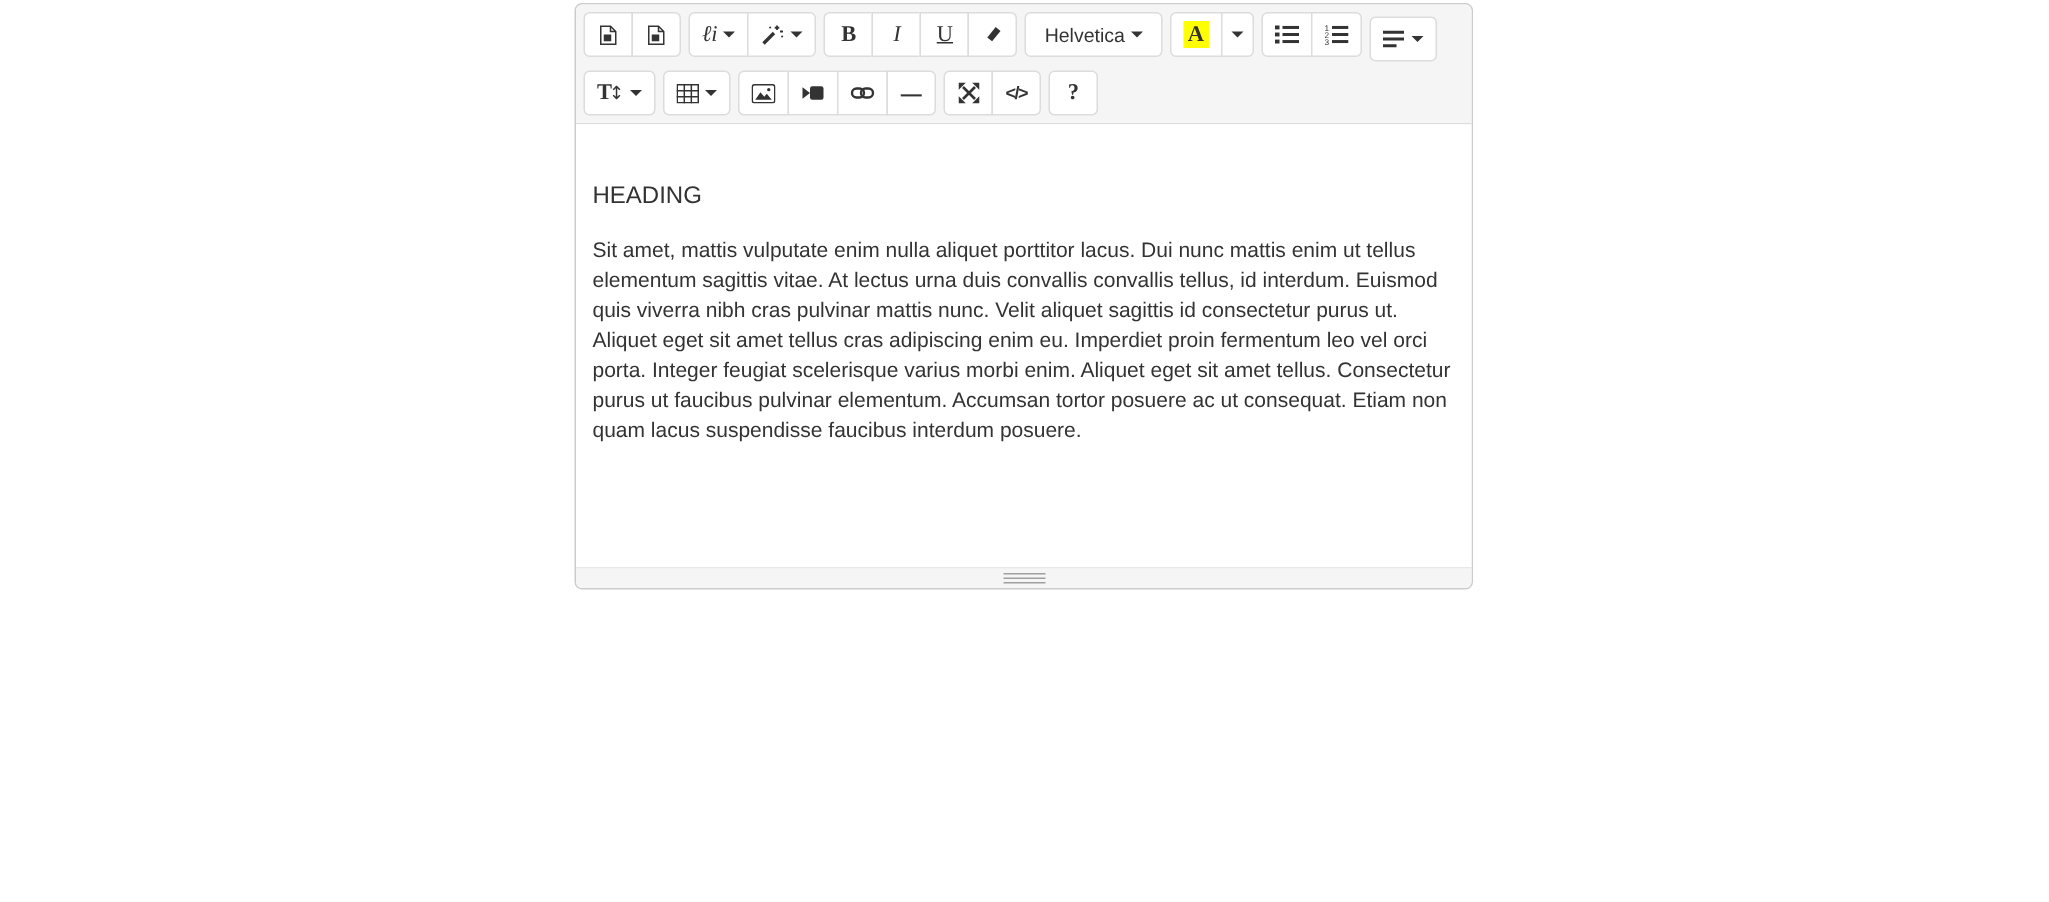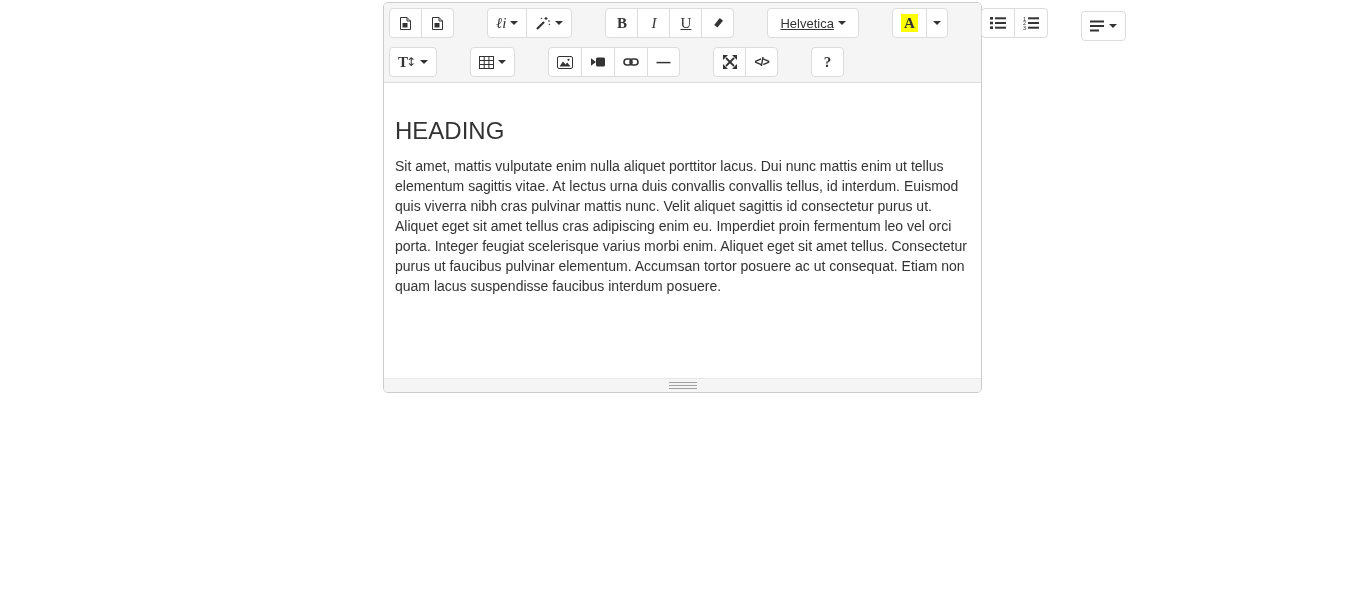--- a/index.html
+++ b/index.html
@@ -10,21 +10,21 @@
   }
   .editor{
     position:absolute;left:383px;top:2px;width:597px;
     background:#fff;border:1px solid #ccc;border-radius:5px;
   }
   
   .toolbar{
     background:#f5f5f5;border-bottom:1px solid #ddd;
     padding:5px;border-radius:4px 4px 0 0;
   }
-  .toolbar-row{display:flex;align-items:flex-start;flex-wrap:nowrap;gap:28px;}
+  .toolbar-row{display:flex;align-items:flex-start;flex-wrap:nowrap;}
   .toolbar-row + .toolbar-row{margin-top:6px;}
   .btn-group{display:inline-flex;margin-right:5px;}
   .btn{
     box-sizing:border-box;height:30px;min-width:33px;padding:0 8px;
     background:#fff;border:1px solid #dcdcdc;color:#333;
     font-size:13px;line-height:1;display:inline-flex;align-items:center;justify-content:center;
     gap:4px;cursor:pointer;margin-left:-1px;border-radius:0;
     font-family:"Liberation Sans", sans-serif;
   }
   .btn-group .btn:first-child{margin-left:0;border-top-left-radius:4px;border-bottom-left-radius:4px;}
@@ -49,21 +49,21 @@
   .help-glyph{font-family:"Liberation Serif", serif;font-size:15px;font-weight:bold;}
   .hr-glyph{font-weight:bold;font-size:14px;}
   .icon{display:inline-flex;align-items:center;justify-content:center;}
   .icon svg{display:block;}
   
   .editable{
     box-sizing:content-box;height:275px;padding:10px;overflow:hidden;
     font-size:14px;line-height:20px;color:#333;background:#fff;cursor:text;
   }
   .editable h1{font-size:36px;font-weight:400;line-height:40px;margin:32px 0 0 1px;}
-  .editable h2{font-size:24px;font-weight:400;line-height:28px;margin:24px 0 0 1px;}
+  .editable h2{font-size:16px;font-weight:400;line-height:28px;margin:24px 0 0 1px;}
   .editable p{margin:11px 0 0 1px;}
   
   .statusbar{
     height:13px;background:#f5f5f5;border-top:1px solid #e8e8e8;
     border-radius:0 0 4px 4px;display:flex;align-items:center;justify-content:center;
     cursor:ns-resize;
   }
   .grip{display:flex;flex-direction:column;gap:2px;width:28px;}
   .grip span{height:1px;background:#a0a0a0;}
 </style>
@@ -130,21 +130,21 @@
         <button class="btn">
           <span class="icon">
             <svg width="14" height="14" viewBox="0 0 14 14">
               <path d="M3.2 10.5 L8.8 3.5 L12 6.2 L6.4 13 z" fill="#333" transform="translate(0,-1.5)"></path>
             </svg>
           </span>
         </button>
       </div>
 
       <div class="btn-group">
-        <button class="btn" style="padding:0 12px;text-decoration:underline;">
+        <button class="btn" style="padding:0 12px;">
           <span class="fontname-label">Helvetica</span>
           <span class="caret"></span>
         </button>
       </div>
 
       <div class="btn-group">
         <button class="btn">
           <span class="color-a">A</span>
         </button>
         <button class="btn" style="min-width:21px;padding:0 6px;">

